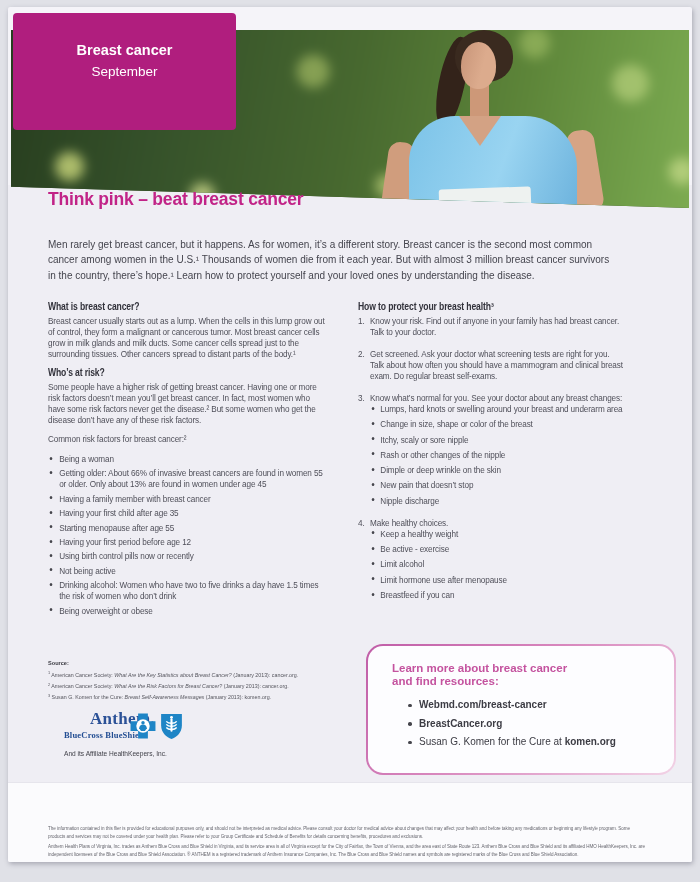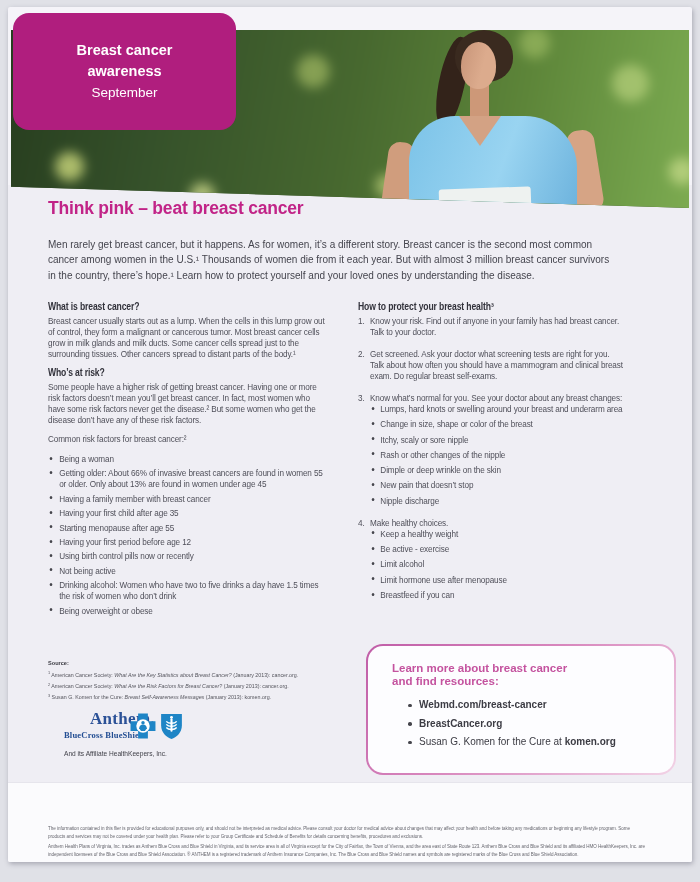--- a/index.html
+++ b/index.html
@@ -27,26 +27,26 @@
   .w-hair{left:444px;top:0;width:58px;height:52px;background:#3a2a1f;border-radius:50% 50% 45% 45%;}
   .w-face{left:450px;top:12px;width:35px;height:47px;background:linear-gradient(105deg,#c79478,#dcab8d 60%);border-radius:50% 50% 46% 46%;}
   .w-neck{left:459px;top:52px;width:19px;height:40px;background:#cd9878;}
   .w-torso{left:398px;top:86px;width:168px;height:95px;background:linear-gradient(110deg,#7cc3e8,#99d4f1 55%,#6db3dd);border-radius:46px 52px 0 0;}
   .w-chest{left:448px;top:86px;width:42px;height:30px;background:#d3a284;clip-path:polygon(0 0,100% 0,50% 100%);}
   .w-arm-l{left:374px;top:112px;width:27px;height:70px;background:#d09d7d;border-radius:12px;transform:rotate(8deg);}
   .w-arm-r{left:560px;top:100px;width:28px;height:82px;background:#d6a485;border-radius:12px;transform:rotate(-9deg);}
   .w-bib{left:428px;top:158px;width:92px;height:22px;background:#eef2f0;border-radius:3px;transform:rotate(-2deg);}
 
   
-  .banner{position:absolute;left:5px;top:6px;width:223px;height:117px;background:#b01e7e;border-radius:16px;color:#fff;text-align:center;box-sizing:border-box;padding-top:27px;z-index:3;}
+  .banner{position:absolute;left:5px;top:6px;width:223px;height:117px;background:#b01e7e;border-radius:4px;color:#fff;text-align:center;box-sizing:border-box;padding-top:27px;z-index:3;}
   .banner .b-bold{font-size:14.5px;font-weight:bold;line-height:21px;}
   .banner .b-reg{font-size:13.5px;line-height:21px;}
 
   
-  .title{position:absolute;left:40px;top:191px;font-size:17.5px;font-weight:bold;color:#c12387;letter-spacing:-.2px;z-index:3;}
+  .title{position:absolute;left:40px;top:182px;font-size:17.5px;font-weight:bold;color:#c12387;letter-spacing:-.2px;z-index:3;}
   .intro{position:absolute;left:40px;top:230px;width:630px;font-size:10px;line-height:15.4px;color:#45454e;white-space:pre-line;z-index:3;}
 
   
   .col{position:absolute;top:294px;width:352px;transform:scaleX(.86);transform-origin:0 0;font-size:9.5px;line-height:11px;letter-spacing:-.15px;color:#50505a;z-index:3;}
   .col-left{left:40px;}
   .col-right{left:350px;}
   .col h3{font-size:10px;font-weight:bold;color:#32323b;margin:0 0 3px;line-height:11px;}
   .col p{margin:0 0 8px;white-space:pre-line;}
   .list-intro{margin:0 0 9px;}
   ul.plain{list-style:none;margin:0;padding:0;}
@@ -101,21 +101,20 @@
       <div class="w-torso"></div>
       <div class="w-chest"></div>
       <div class="w-bib"></div>
       <div class="w-hair"></div>
       <div class="w-face"></div>
     </div>
   </div>
 
   <div class="banner">
     <div class="b-bold">Breast cancer</div>
-    <div class="b-bold">awareness</div>
     <div class="b-reg">September</div>
   </div>
 
   <div class="title">Think pink – beat breast cancer</div>
   <div class="intro">Men rarely get breast cancer, but it happens. As for women, it’s a different story. Breast cancer is the second most common
 cancer among women in the U.S.¹ Thousands of women die from it each year. But with almost 3 million breast cancer survivors
 in the country, there’s hope.¹ Learn how to protect yourself and your loved ones by understanding the disease.</div>
 
   <div class="col col-left">
     <h3>What is breast cancer?</h3>

